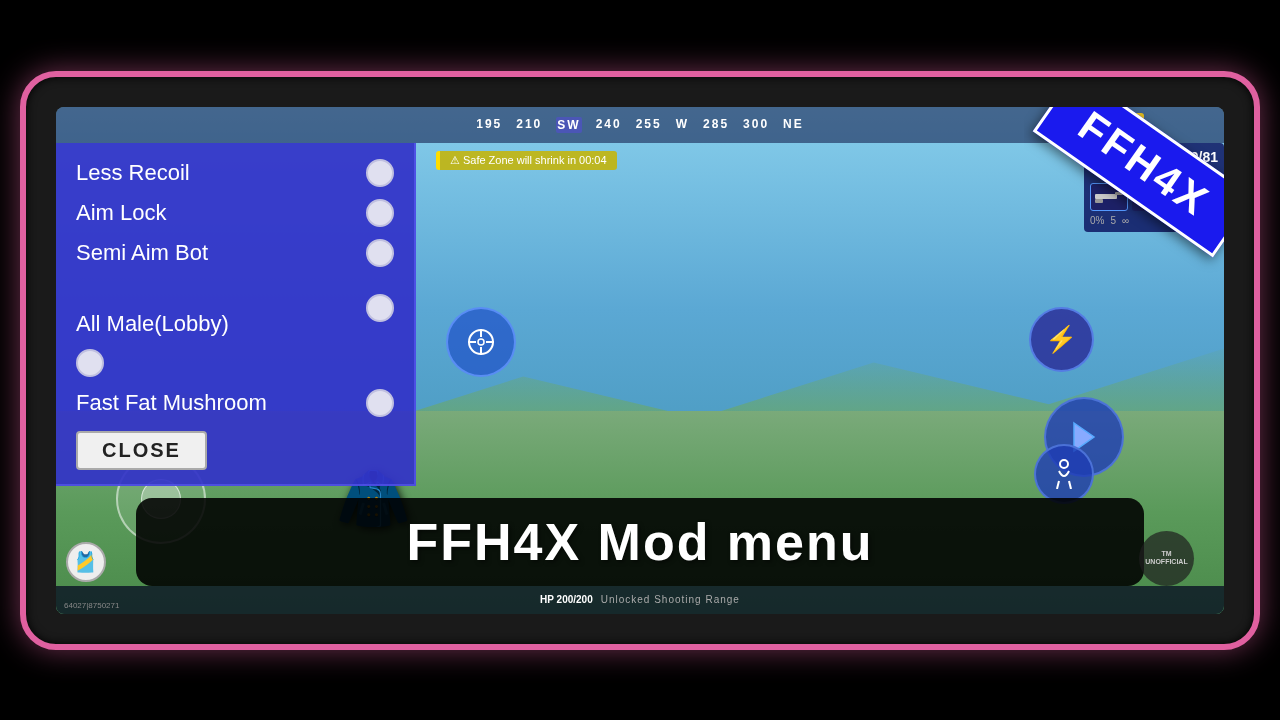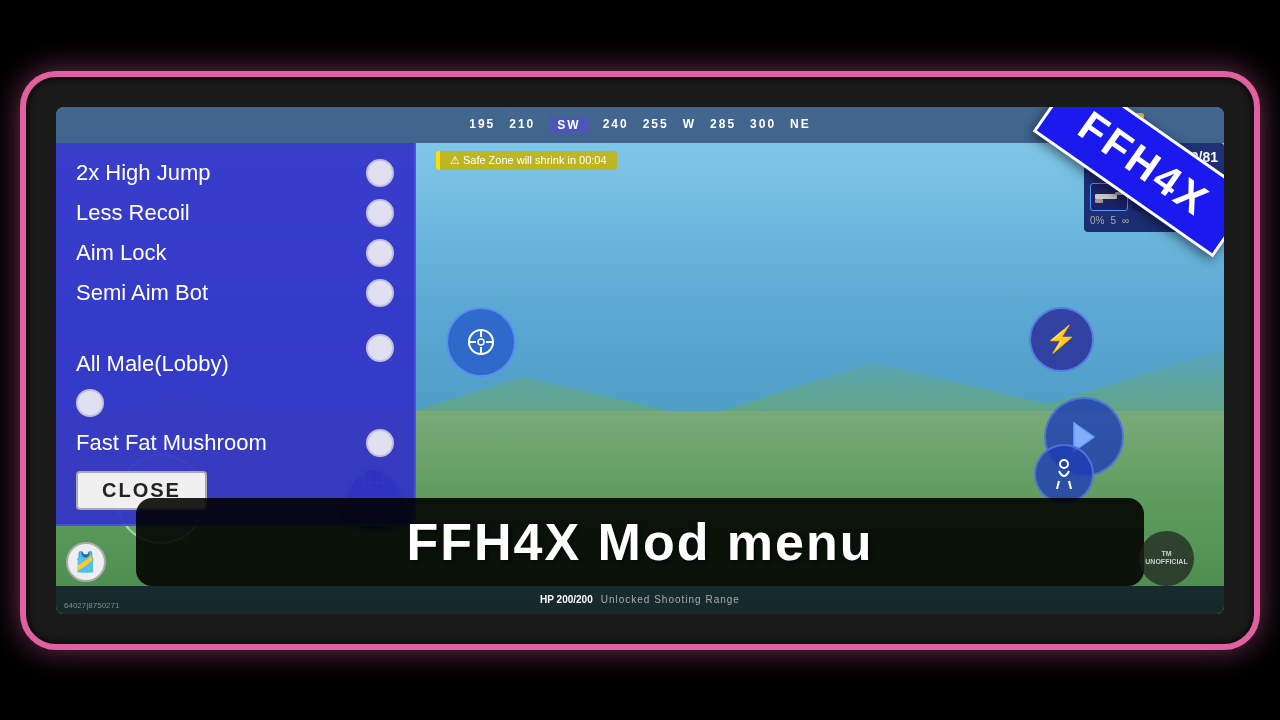--- a/index.html
+++ b/index.html
@@ -74,21 +74,21 @@
       gap: 14px;
       font-size: 12px;
       color: #fff;
       font-weight: bold;
       letter-spacing: 2px;
     }
 
     .compass-sw {
       color: #fff;
       background: rgba(80,80,200,0.7);
-      padding: 1px 8px;
+      padding: 1px 1px;
       border-radius: 2px;
     }
 
     .hud-gold {
       position: absolute;
       right: 80px;
       top: 6px;
       background: #e8c020;
       color: #000;
       font-weight: bold;
@@ -530,24 +530,20 @@
       </svg>
     </div>
 
     <div class="joystick">
       <div class="joystick-inner"></div>
     </div>
 
     <div class="mod-menu">
       <div id="mod-menu-items">
 
-      <div class="mod-menu-item">
-            <span style="flex: 1 1 0%;">2x High Jump</span>
-            <div class="toggle-circle"></div>
-          </div>
           <div class="mod-menu-item">
             <span style="flex: 1 1 0%;">Less Recoil</span>
             <div class="toggle-circle"></div>
           </div>
           <div class="mod-menu-item">
             <span style="flex: 1 1 0%;">Aim Lock</span>
             <div class="toggle-circle"></div>
           </div>
           <div class="mod-menu-item">
             <span style="flex: 1 1 0%;">Semi Aim Bot</span>

